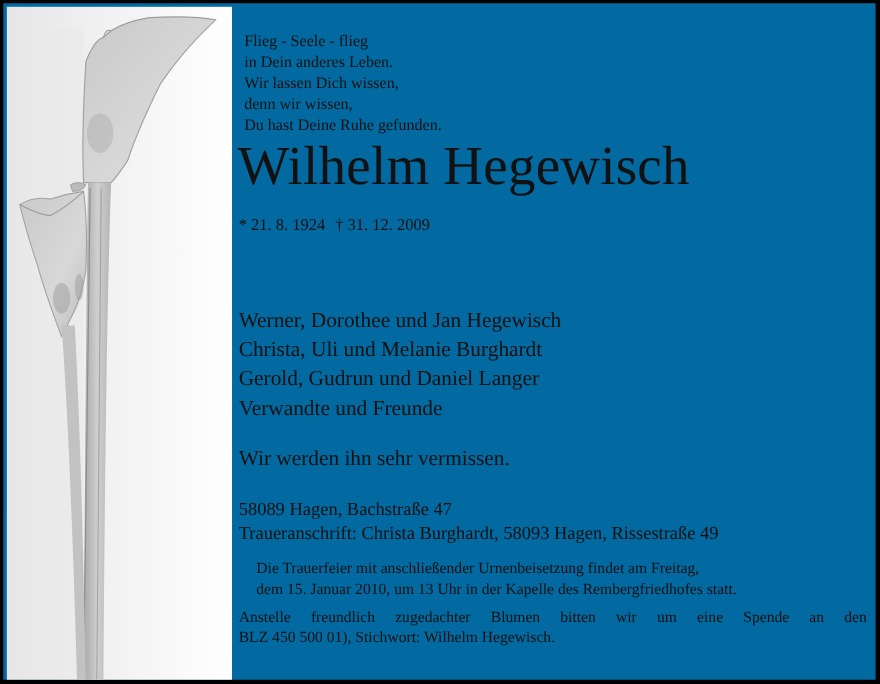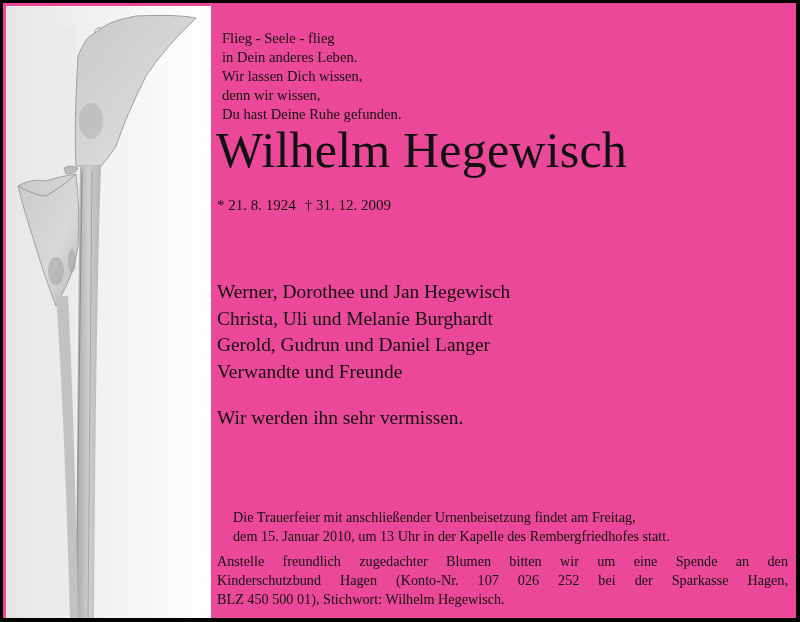--- a/index.html
+++ b/index.html
@@ -1,20 +1,20 @@
 <!DOCTYPE html>
 <html><head>
   <meta charset="utf-8">
   <style>
     html, body { margin: 0; padding: 0; background: #ffffff; }
     body { width: 800px; height: 622px; overflow: hidden; position: relative; }
     .frame {
       position: absolute; left: 0; top: 0; width: 800px; height: 622px;
       box-sizing: border-box; border: 3px solid #000; border-right-width: 4px; border-bottom-width: 4px;
-      background: #ec4899; overflow: hidden;
+      background: #0369a1; overflow: hidden;
     }
     .flower {
       position: absolute; left: 3px; top: 3px; width: 205px; height: 615px;
     }
     .serif { font-family: "Liberation Serif", "DejaVu Serif", serif; color: #111; }
     .poem {
       position: absolute; left: 219px; top: 26px; font-size: 14.6px; line-height: 19px;
     }
     .poem div { white-space: nowrap; }
     .name {
@@ -110,25 +110,28 @@
 
   <div class="serif family">
     <div>Werner, Dorothee und Jan Hegewisch</div>
     <div>Christa, Uli und Melanie Burghardt</div>
     <div>Gerold, Gudrun und Daniel Langer</div>
     <div>Verwandte und Freunde</div>
   </div>
 
   <div class="serif miss">Wir werden ihn sehr vermissen.</div>
 
+  <div class="serif address">
+    <div>58089 Hagen, Bachstraße 47</div>
+    <div>Traueranschrift: Christa Burghardt, 58093 Hagen, Rissestraße 49</div>
+  </div>
 
   <div class="serif ceremony">
     <div>Die Trauerfeier mit anschließender Urnenbeisetzung findet am Freitag,</div>
     <div>dem 15. Januar 2010, um 13 Uhr in der Kapelle des Rembergfriedhofes statt.</div>
   </div>
 
   <div class="serif donation">
     <div class="just">Anstelle freundlich zugedachter Blumen bitten wir um eine Spende an den</div>
-    <div class="just">Kinderschutzbund Hagen (Konto-Nr. 107 026 252 bei der Sparkasse Hagen,</div>
     <div class="last">BLZ 450 500 01), Stichwort: Wilhelm Hegewisch.</div>
   </div>
 
 </div>
 
 </body></html>

